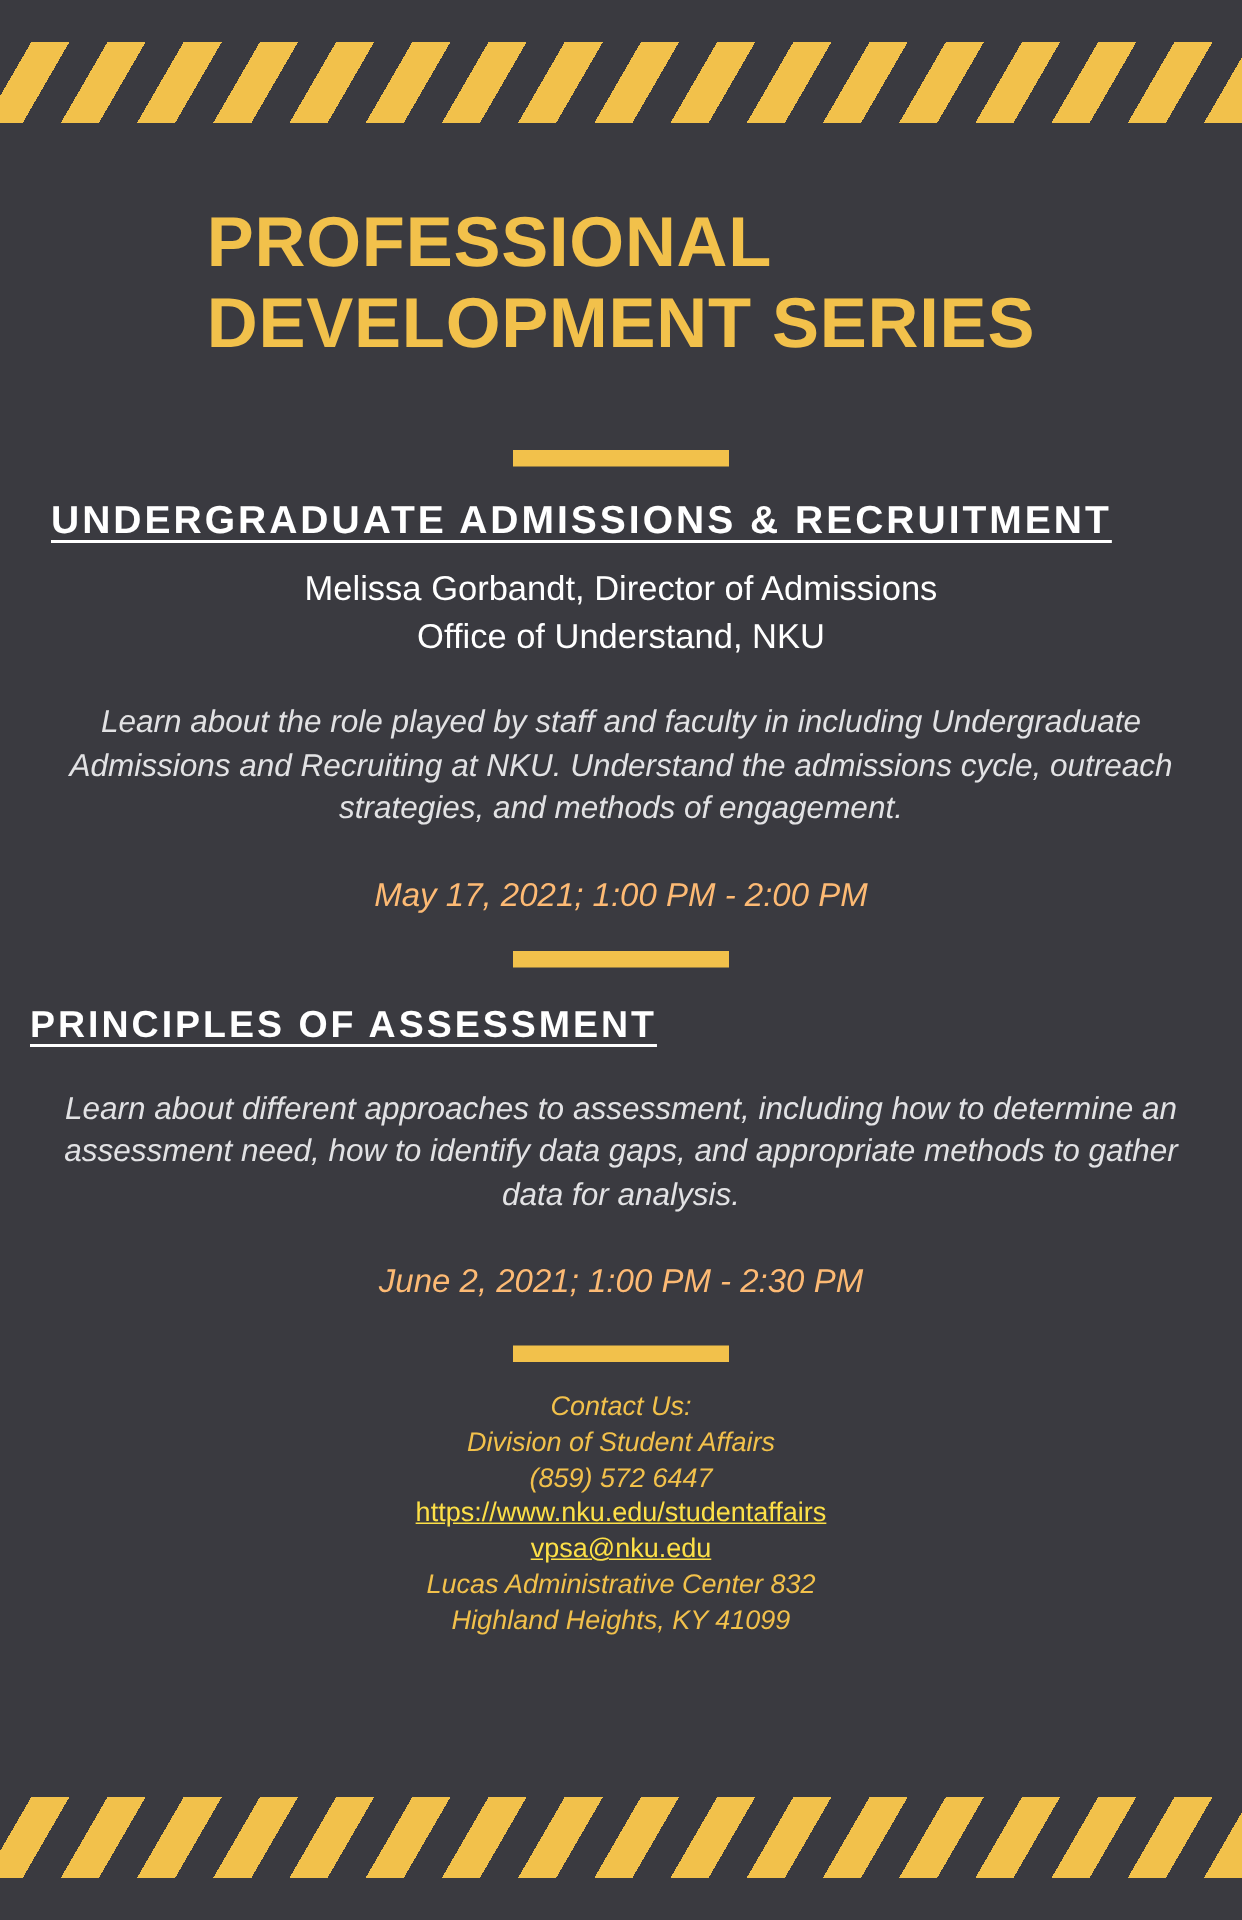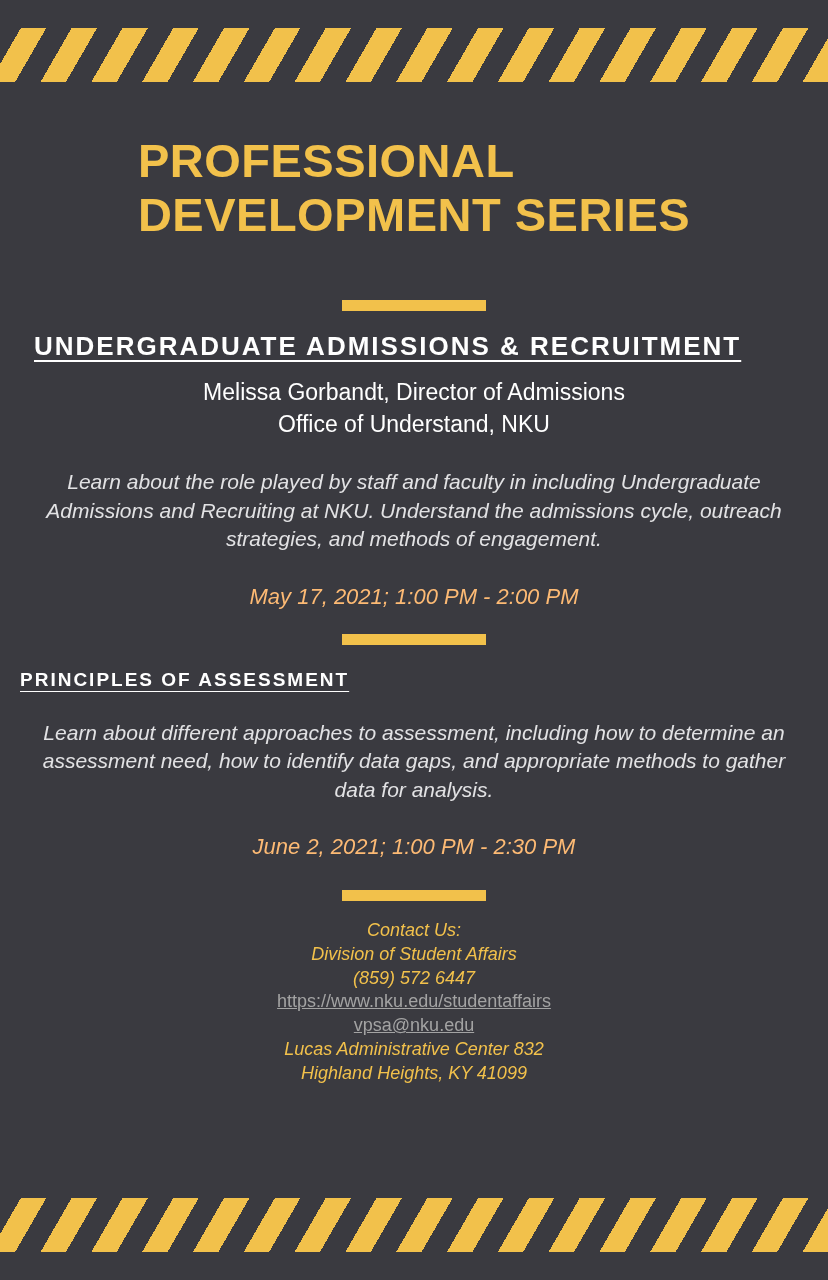--- a/index.html
+++ b/index.html
@@ -99,33 +99,33 @@
   }
 
   .datetime {
     color: #fdba74;
     font-size: 22px;
     font-style: italic;
     text-align: center;
     margin-top: 30px;
   }
 
-  .session.second .session-title { font-size: 19px; }
+  .session.second .session-title { font-size: 25px; }
   .session.second .presenter-block { font-size: 23px; }
   .session.second .description { max-width: 790px; }
 
   .contact {
     color: #f2c14b;
     font-size: 18px;
     line-height: 1.32;
     text-align: center;
   }
   .contact a,
   .contact .link {
-    color: #a3a3a3;
+    color: #fde047;
     text-decoration: underline;
     display: block;
   }
   .contact div { display: block; font-style: italic; }
 </style>
 </head>
 <body>
 
 <div class="poster">
 

